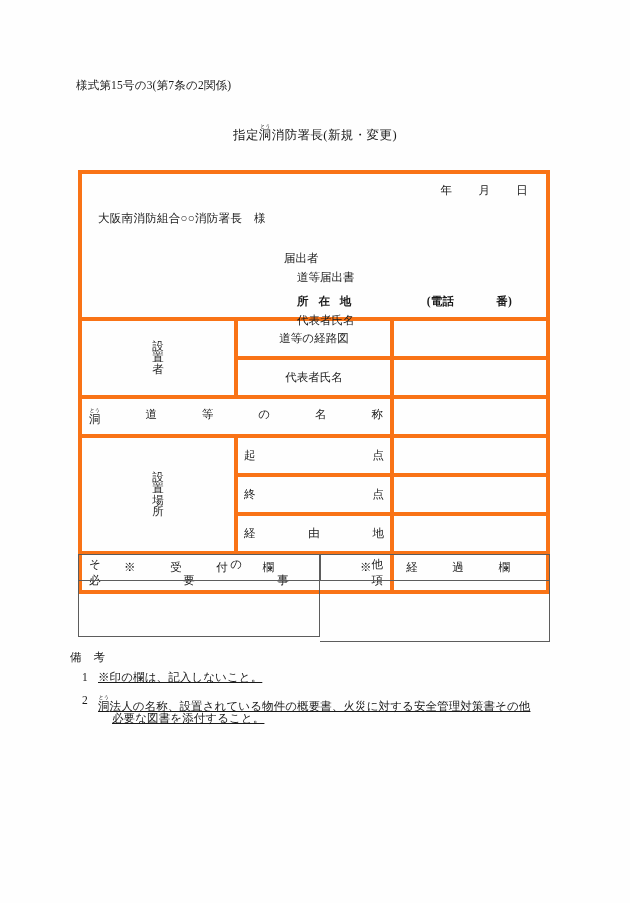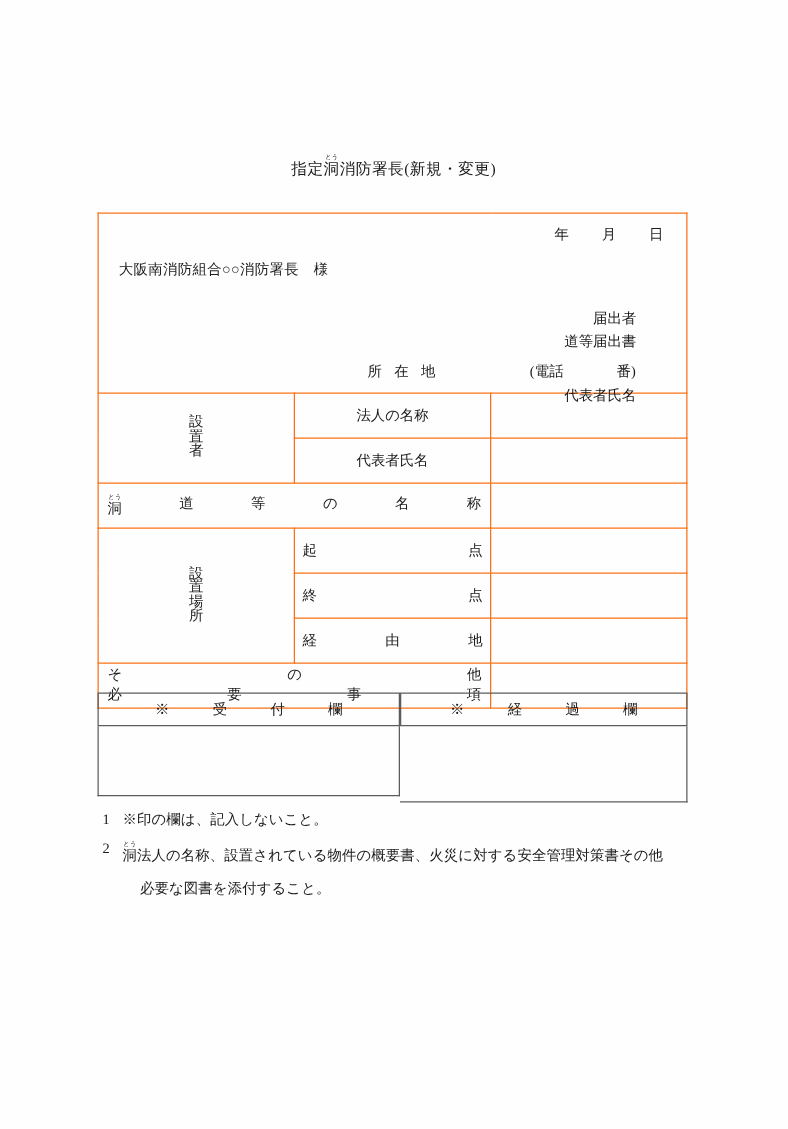--- a/index.html
+++ b/index.html
@@ -60,21 +60,21 @@
   .form-table {
     position: absolute;
     left: 78px;
     top: 170px;
     width: 472px;
     border-collapse: collapse;
     table-layout: fixed;
     font-size: 11.5px;
   }
   .form-table td {
-    border: 1px solid #f97316;
+    border: 4px solid #f97316;
     padding: 0;
     vertical-align: middle;
   }
 
   
   .head-cell {
     height: 143px;
     position: relative;
     vertical-align: top;
   }
@@ -94,27 +94,27 @@
     letter-spacing: 0.3px;
     white-space: nowrap;
     font-family: Liberation Mono, monospace;
   }
   .submitter {
     position: absolute;
     left: 202px;
     top: 75px;
     line-height: 1.65;
     white-space: nowrap;
-    text-align: right;
   }
   .submitter .indent { padding-left: 13px; }
   .sub-spacer { height: 5px; }
   .addr-row {
     display: flex;
     padding-left: 13px;
+    font-weight: bold;
   }
   .addr-label { letter-spacing: 3.5px; }
   .addr-tel { padding-left: 72px; letter-spacing: 0.2px; }
   .tel-gap { display: inline-block; width: 42px; }
 
   
   .vcol {
     width: 30px;
     text-align: center;
     letter-spacing: 0;
@@ -222,32 +222,33 @@
   }
   .note-num {
     width: 28px;
     padding-left: 12px;
     box-sizing: border-box;
     flex: none;
   }
   .note-text {
     flex: 1;
     letter-spacing: 0.1px;
+    text-decoration: underline;
   }
   .note-text .line2 {
     display: block;
-    margin-top: 14px;
     padding-left: 14px;
   }
 </style>
 </head>
 <body>
 
 <div class="page">
 
+  <div class="form-number">様式第15号の3(第7条の2関係)</div>
 
   <div class="doc-title">
     <span>指定</span><ruby><span>洞</span><rt>とう</rt></ruby><span>消防署長(新規・変更)</span>
   </div>
 
   <table class="form-table">
 
     <tbody>
         <tr>
       <td class="head-cell" colspan="3">
@@ -270,21 +271,21 @@
 
     <tr>
       <td class="vcol" rowspan="2">
         <div class="vstack">
           <span>設</span>
           <span>置</span>
           <span>者</span>
         </div>
       </td>
       <td class="lcol">
-        <span>法人の名称</span>
+        <span>道等の経路図</span>
       </td>
       <td class="value-cell"></td>
     </tr>
 
     <tr>
       <td class="lcol">
         <span>代表者氏名</span>
       </td>
       <td class="value-cell"></td>
     </tr>
@@ -380,20 +381,21 @@
         </div>
       </div>
     </div>
     <div class="official-body">
       <div class="ob ob-left"></div>
       <div class="ob ob-right"></div>
     </div>
   </div>
 
   <div class="notes">
+    <div class="notes-title">備　考</div>
 
     <div class="note-row">
       <div class="note-num">1</div>
       <div class="note-text">※印の欄は、記入しないこと。</div>
     </div>
 
     <div class="note-row">
       <div class="note-num">2</div>
       <div class="note-text"><ruby><span>洞</span><rt>とう</rt></ruby><span>法人の名称、設置されている物件の概要書、火災に対する安全管理対策書その他</span><span class="line2">必要な図書を添付すること。</span></div>
     </div>

